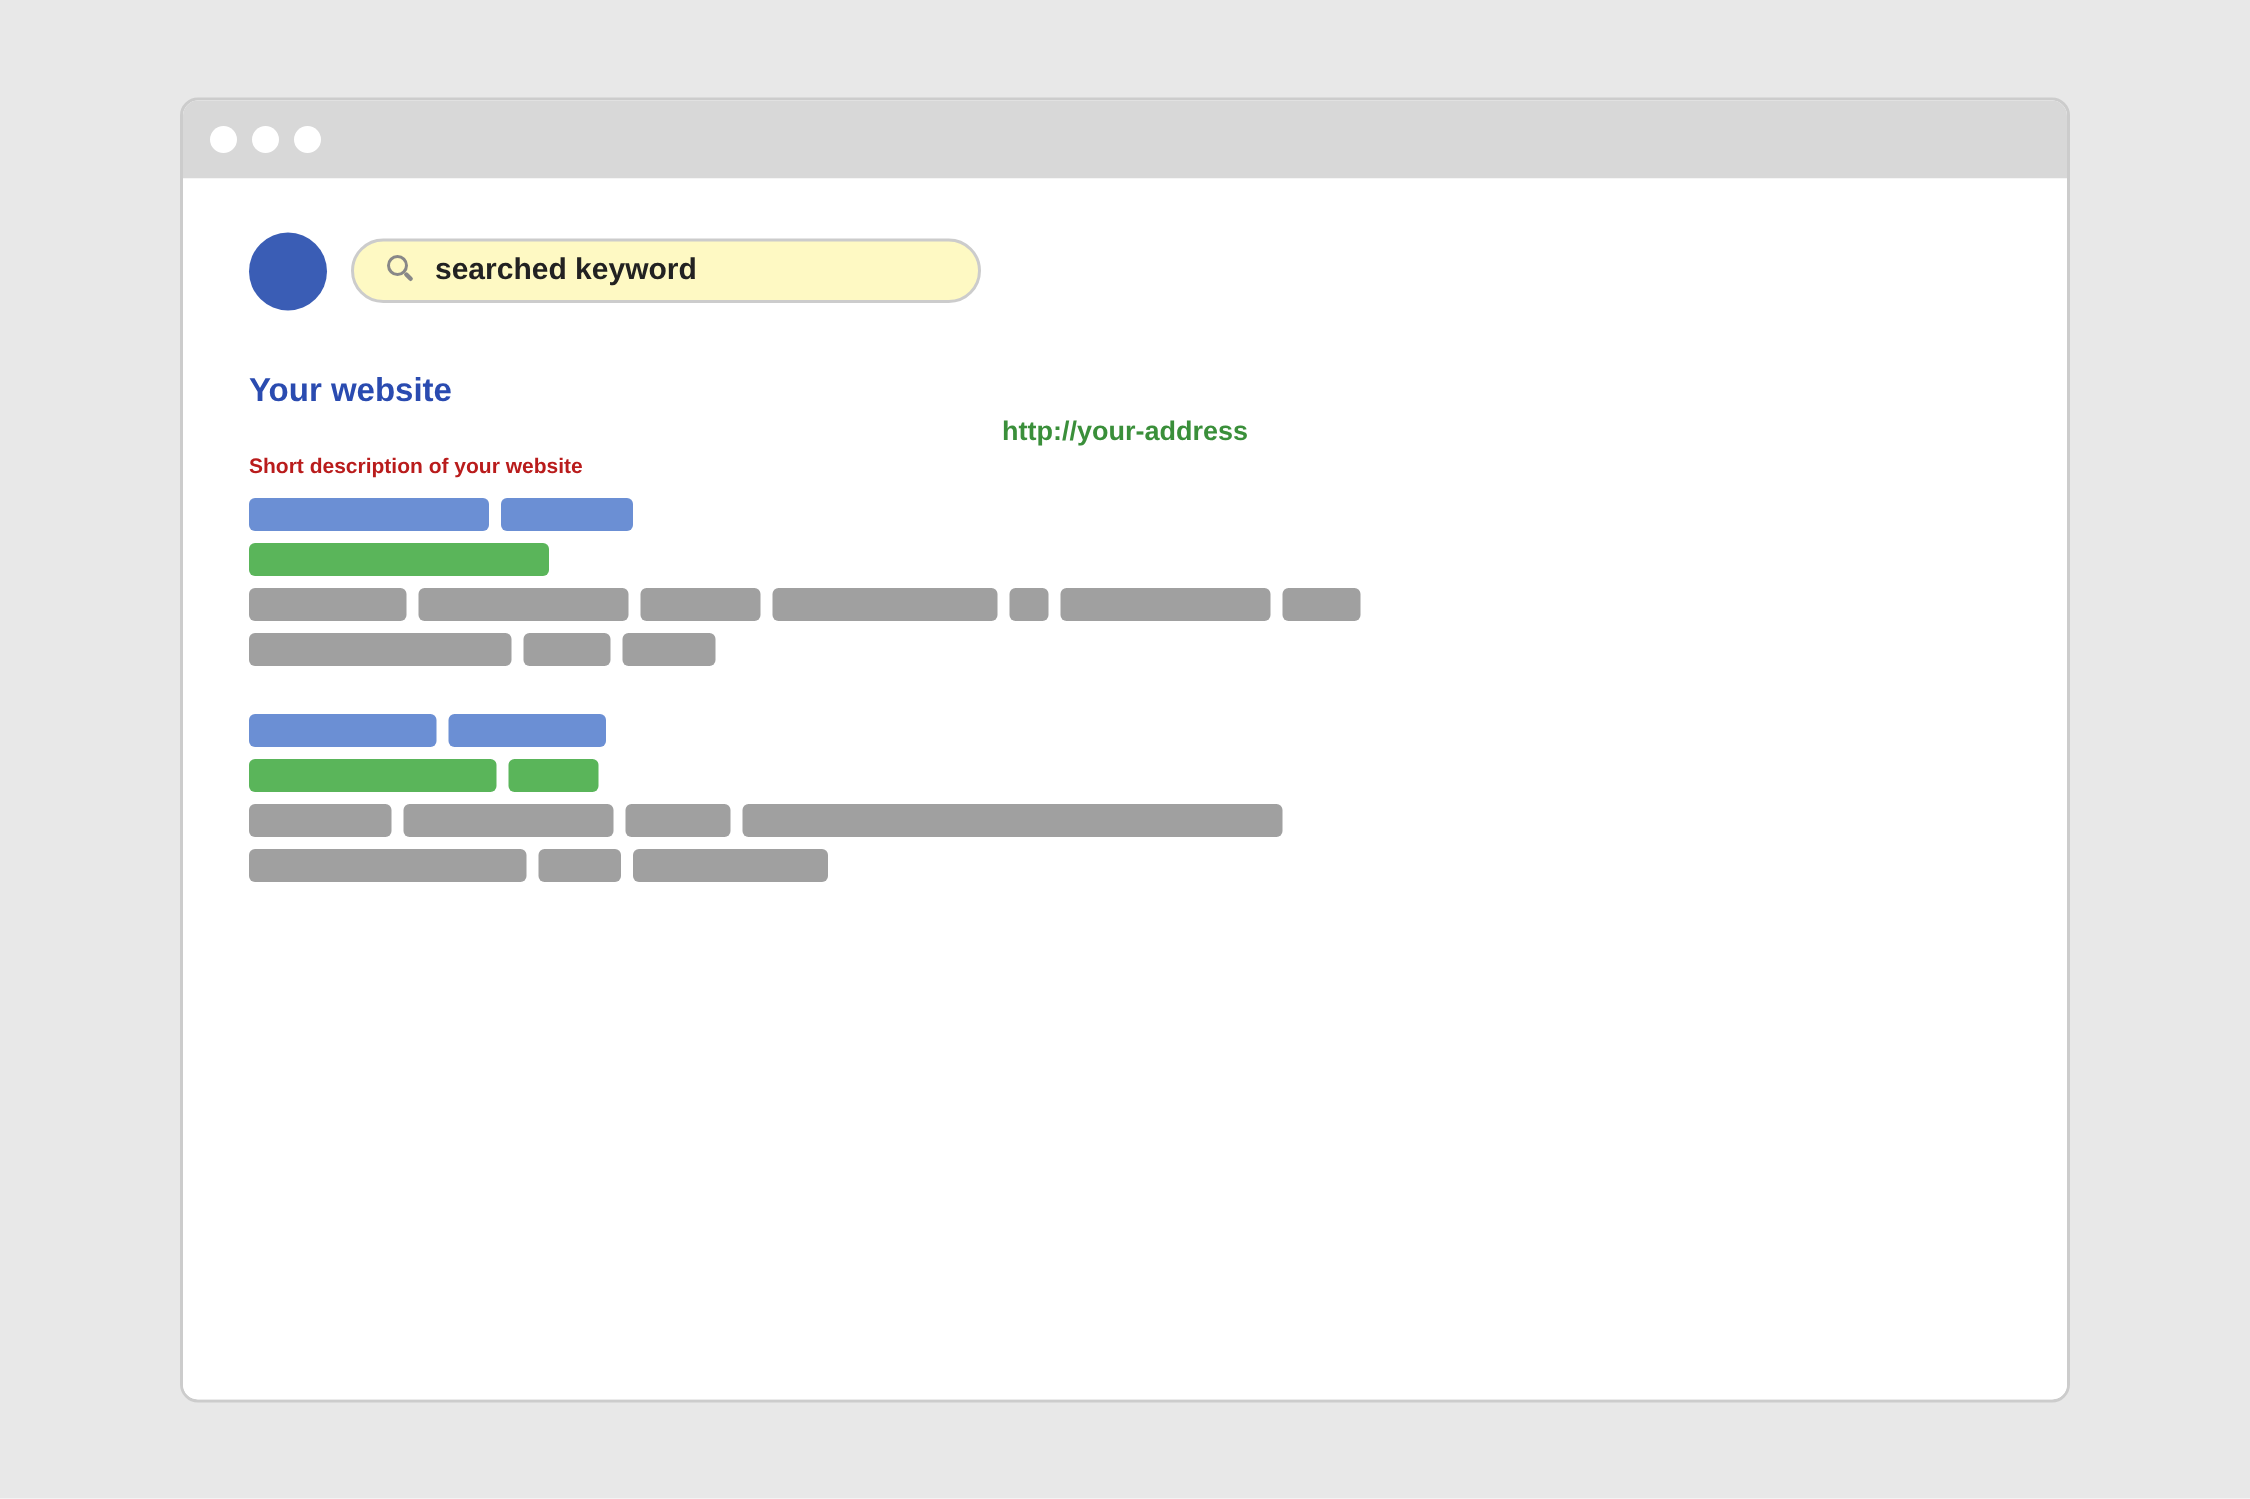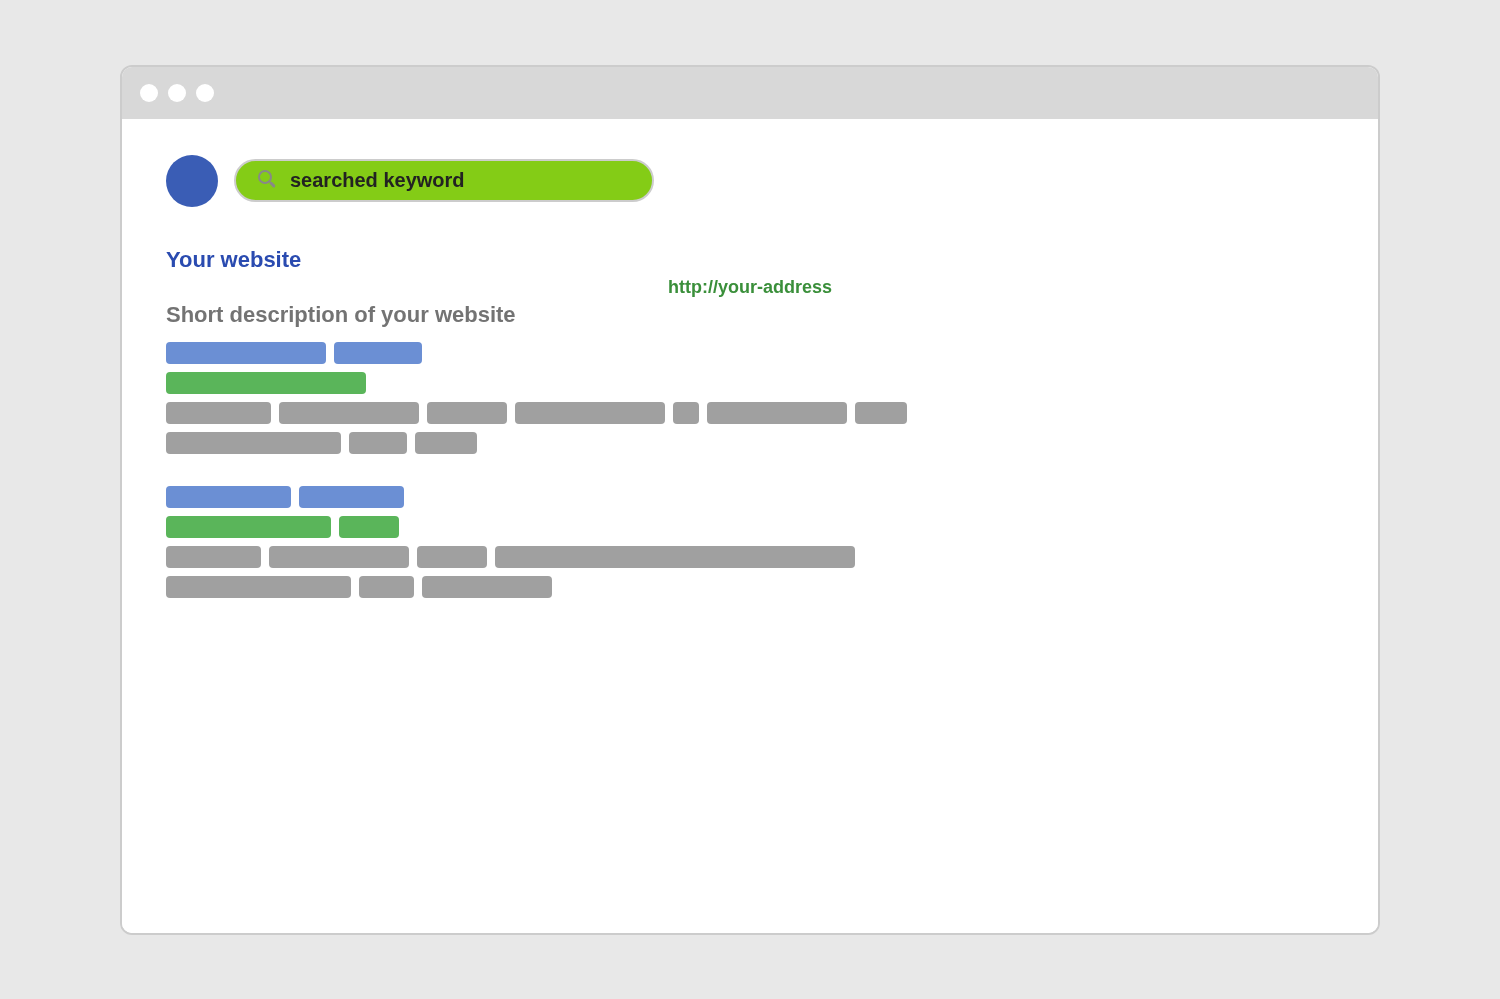--- a/index.html
+++ b/index.html
@@ -64,21 +64,21 @@
     }
 
     .search-box {
       display: flex;
       align-items: center;
       gap: 10px;
       border: 2px solid #cccccc;
       border-radius: 28px;
       padding: 8px 22px;
       width: 420px;
-      background: #84cc16;
+      background: #fef9c3;
     }
 
     .search-icon-wrap {
       width: 22px;
       height: 22px;
       flex-shrink: 0;
       position: relative;
     }
 
     .search-icon-circle {
@@ -122,23 +122,23 @@
 
     .result-url {
       font-size: 18px;
       font-weight: bold;
       color: #3a8f3a;
       margin-bottom: 4px;
       text-align: center;
     }
 
     .result-description {
-      font-size: 22px;
-      font-weight: bold;
-      color: #737373;
+      font-size: 14px;
+      font-weight: bold;
+      color: #b91c1c;
       margin-bottom: 14px;
     }
 
     
     .blocks-row {
       display: flex;
       flex-wrap: wrap;
       gap: 8px;
       margin-bottom: 8px;
       align-items: center;

